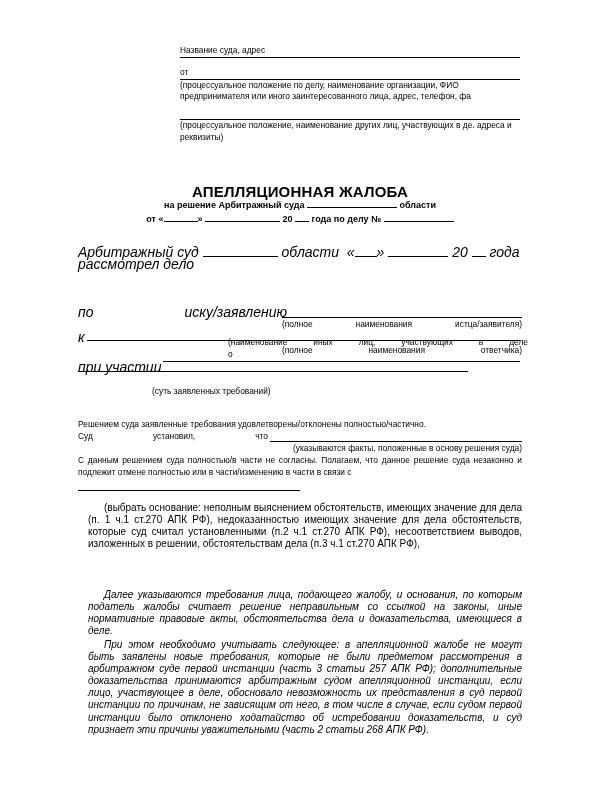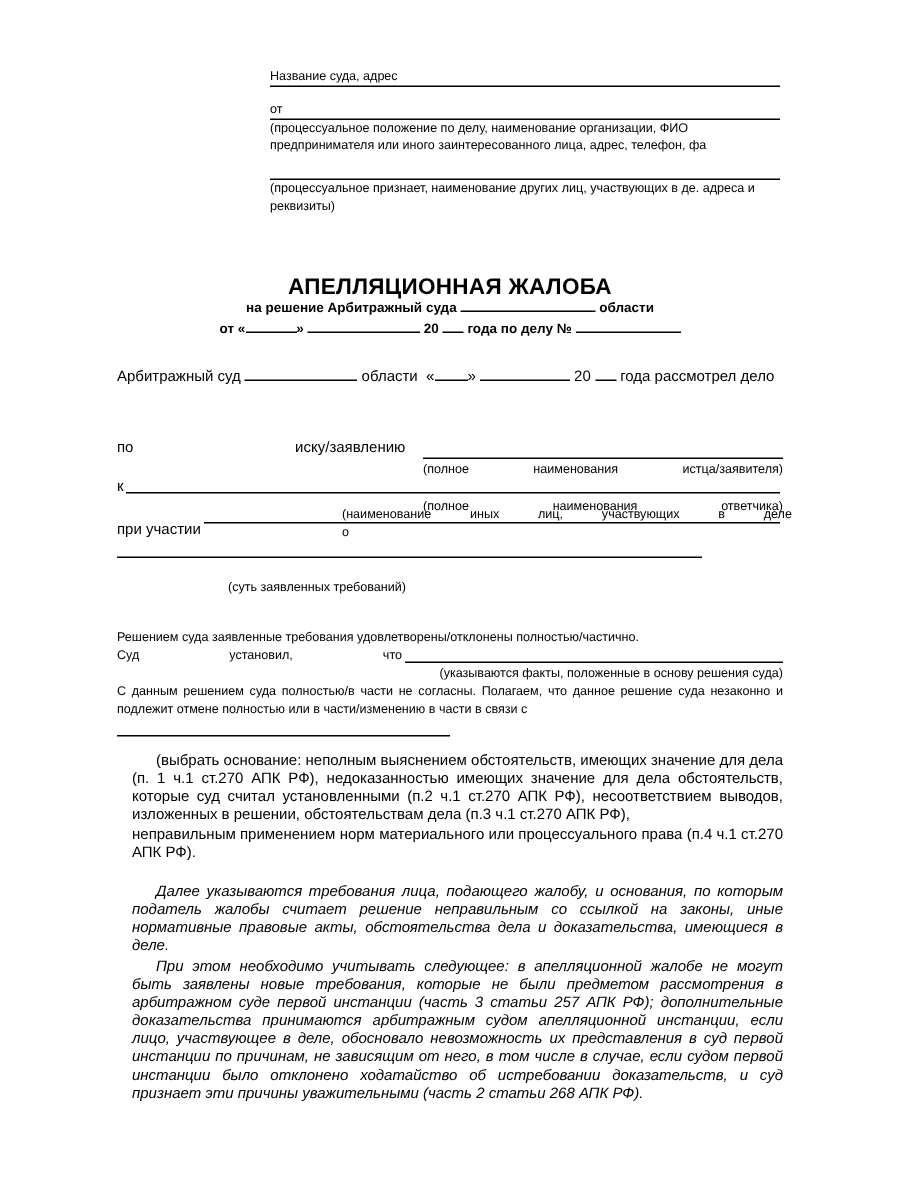--- a/index.html
+++ b/index.html
@@ -89,22 +89,23 @@
   .u75 { width: 75px; }
 
   
   .intro {
     position: absolute;
     left: 78px;
     top: 246px;
     width: 444px;
   }
   .intro-row {
-    font-size: 10px;
+    font-size: 14px;
     line-height: 12.4px;
+    font-style: italic;
   }
   .spread {
     display: flex;
     justify-content: space-between;
   }
   .capt {
     font-size: 8.4px;
     display: flex;
     justify-content: space-between;
     border-top: 1px solid #000;
@@ -167,21 +168,21 @@
     <div class="hdr-line">
       <span>от</span>
     </div>
 
     <div class="hdr-note">(процессуальное положение по делу, наименование организации, ФИО предпринимателя или иного заинтересованного лица, адрес, телефон, фа</div>
 
     <div class="gap-sm"></div>
 
     <div class="rule-only"></div>
 
-    <div class="hdr-note">(процессуальное признает, наименование других лиц, участвующих в де. адреса и реквизиты)</div>
+    <div class="hdr-note">(процессуальное положение, наименование других лиц, участвующих в де. адреса и реквизиты)</div>
   </div>
 
   <div class="title-wrap">
     <div class="doc-title">АПЕЛЛЯЦИОННАЯ ЖАЛОБА</div>
     <div class="title-sub">
       <span>на решение Арбитражный суда</span>
       <span class="ul-sp u90"></span>
       <span>области</span>
     </div>
     <div class="title-sub">
@@ -263,19 +264,18 @@
   <div class="sec-lines hr" style="top:441px; left:270px; width:252px;"></div>
 
   <div class="para just" style="top:455px;">С данным решением суда полностью/в части не согласны. Полагаем, что данное решение суда незаконно и подлежит отмене полностью или в части/изменению в части в связи с</div>
 
   <div class="para" style="top:443px; left:258px; width:264px; text-align:right;">(указываются факты, положенные в основу решения суда)</div>
 
   <div class="sec-lines hr" style="top:490px; left:78px; width:222px;"></div>
 
   <div class="indent-block just ind" style="top:502px;">(выбрать основание:    неполным выяснением обстоятельств, имеющих значение для дела (п. 1 ч.1 ст.270 АПК РФ), недоказанностью имеющих значение для дела обстоятельств, которые суд считал установленными (п.2 ч.1 ст.270 АПК РФ), несоответствием выводов, изложенных в решении, обстоятельствам дела (п.3 ч.1 ст.270 АПК РФ),</div>
 
-  <div class="indent-block just" style="top:551px; text-indent:0;">неправильным применением норм материального или процессуального права (п.4 ч.1 ст.270 АПК РФ).</div>
 
   <div class="indent-block just ital ind" style="top:589px;">Далее указываются требования лица, подающего жалобу, и основания, по которым податель жалобы считает решение неправильным со ссылкой на законы, иные нормативные правовые акты, обстоятельства дела и доказательства, имеющиеся в деле.</div>
 
   <div class="indent-block just ital ind" style="top:639px;">При этом необходимо учитывать следующее:   в апелляционной жалобе не могут быть заявлены новые требования, которые не были предметом рассмотрения в арбитражном суде первой инстанции (часть 3 статьи 257 АПК РФ);    дополнительные доказательства принимаются арбитражным судом апелляционной инстанции, если лицо, участвующее в деле, обосновало невозможность их представления в суд первой инстанции по причинам, не зависящим от него, в том числе в случае, если судом первой инстанции было отклонено ходатайство об истребовании доказательств, и суд признает эти причины уважительными (часть 2 статьи 268 АПК РФ).</div>
 
 </div>
 
 </body></html>

